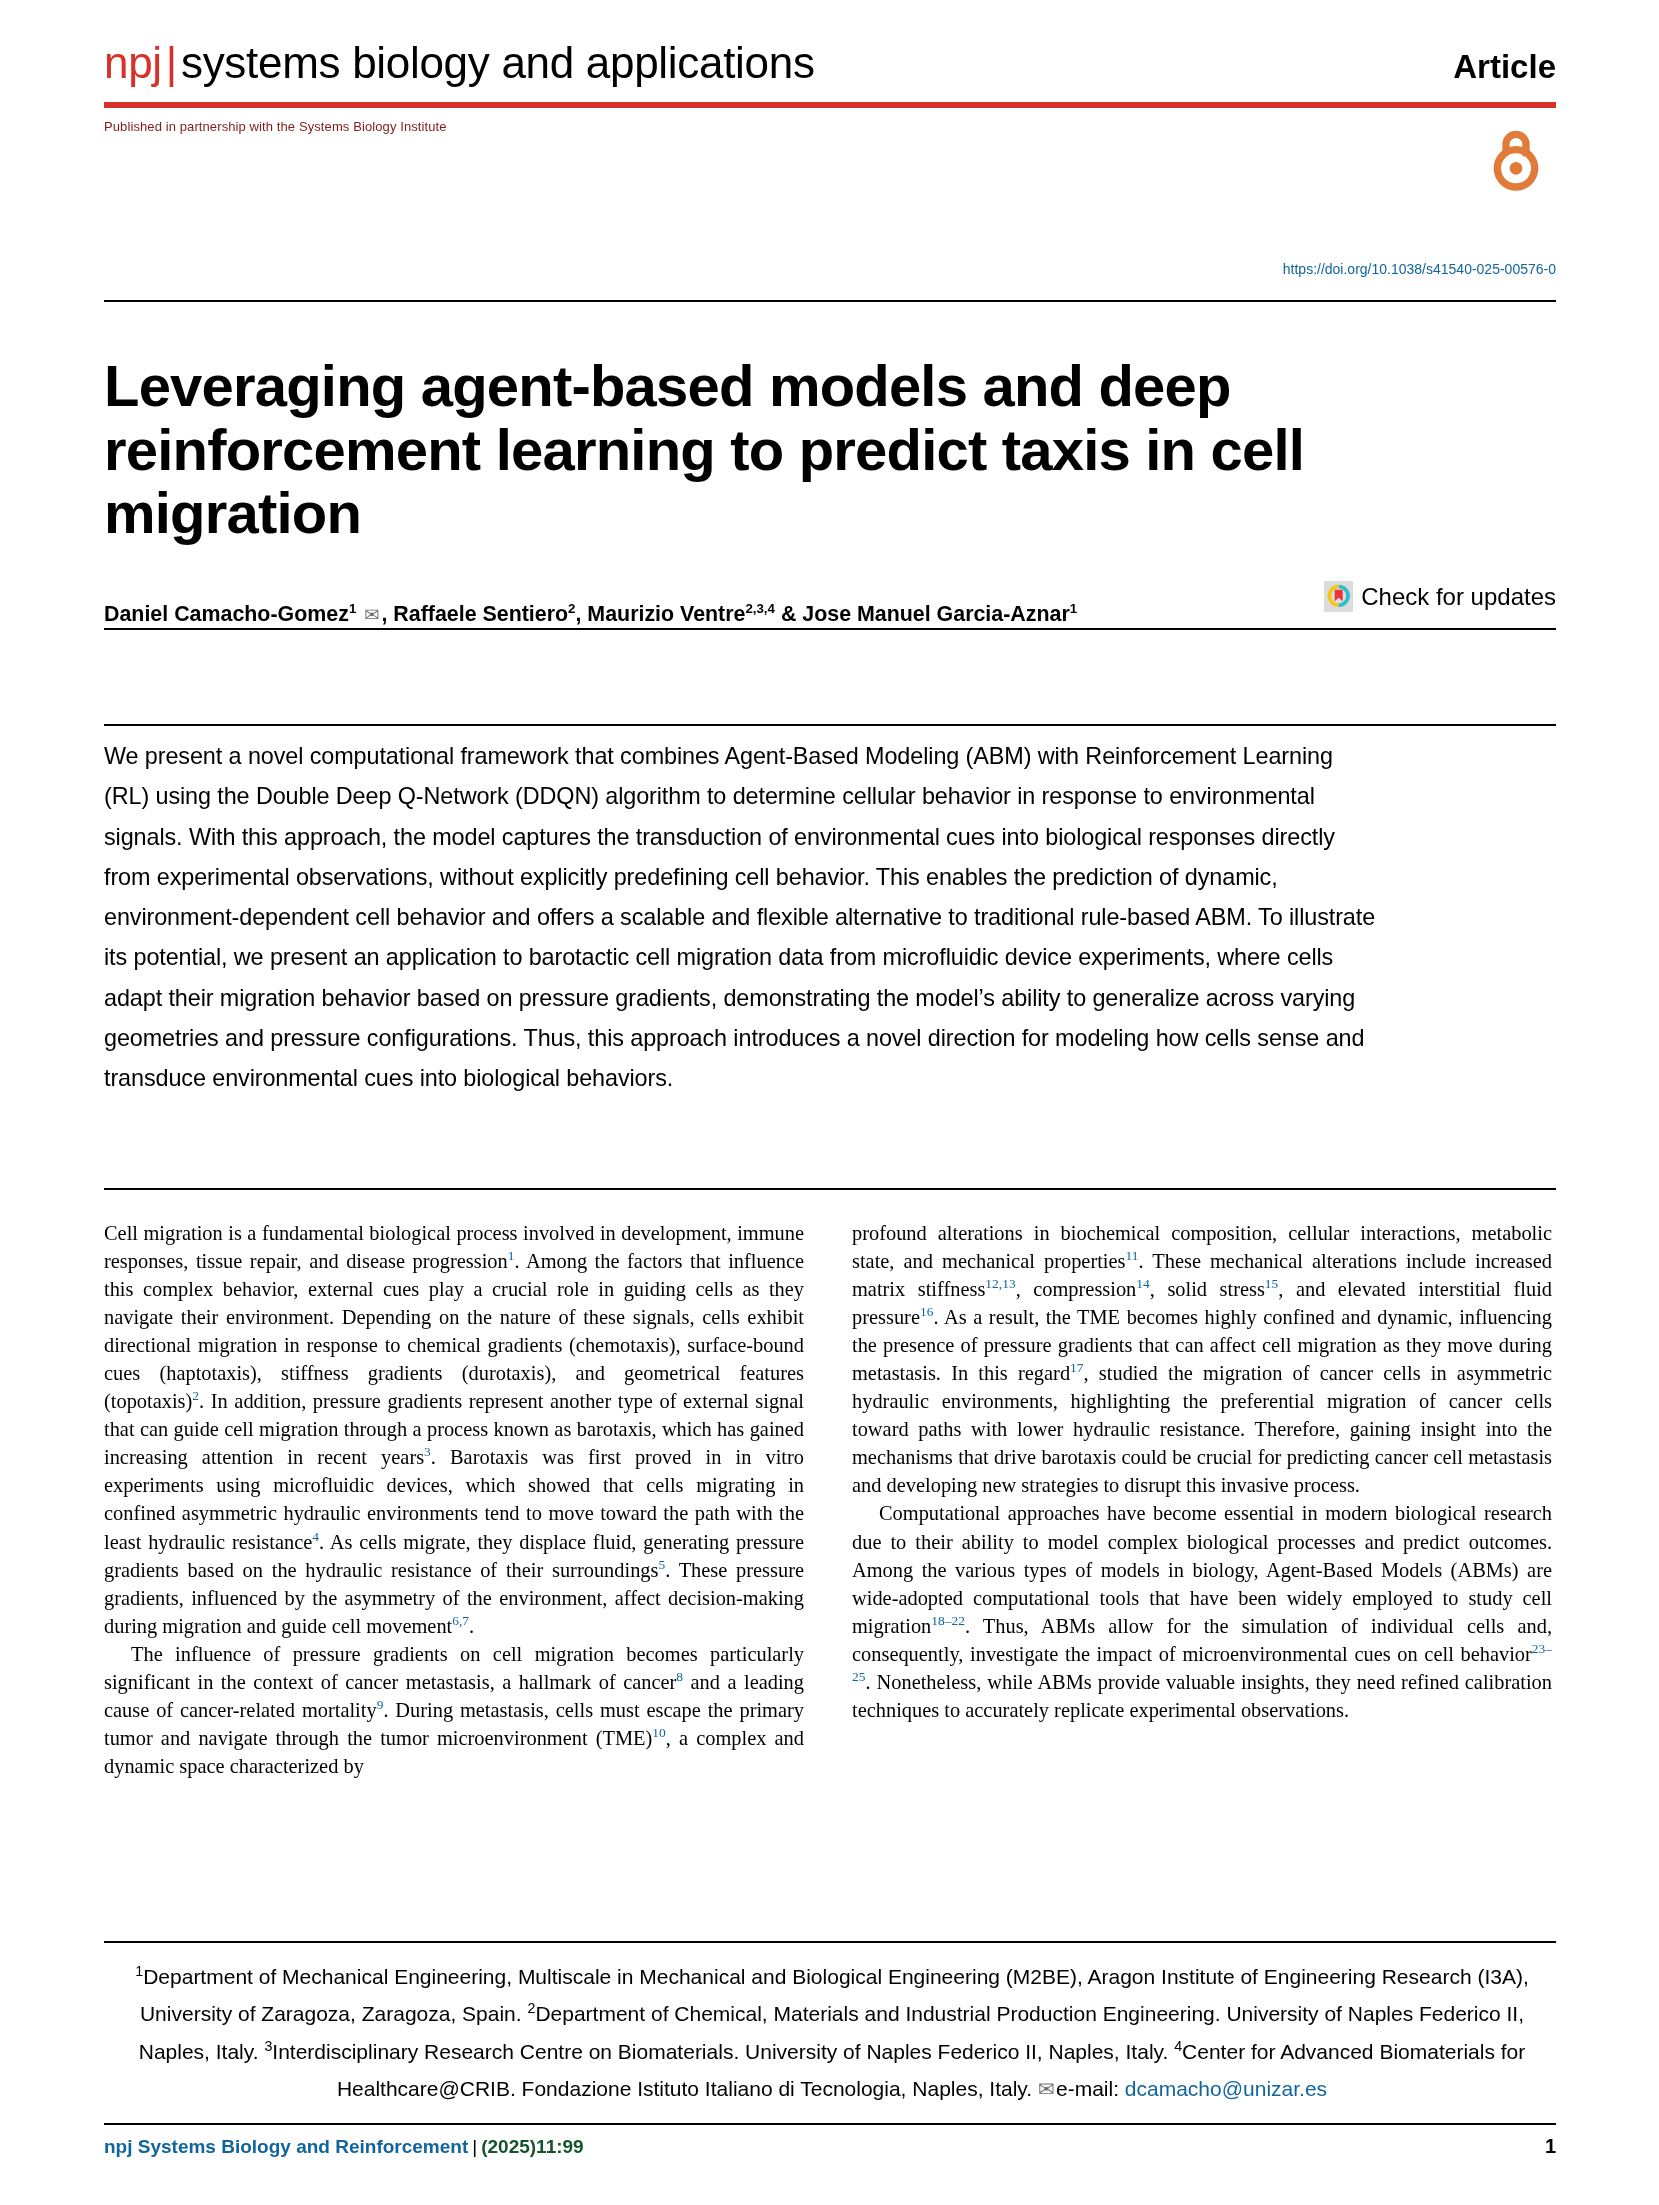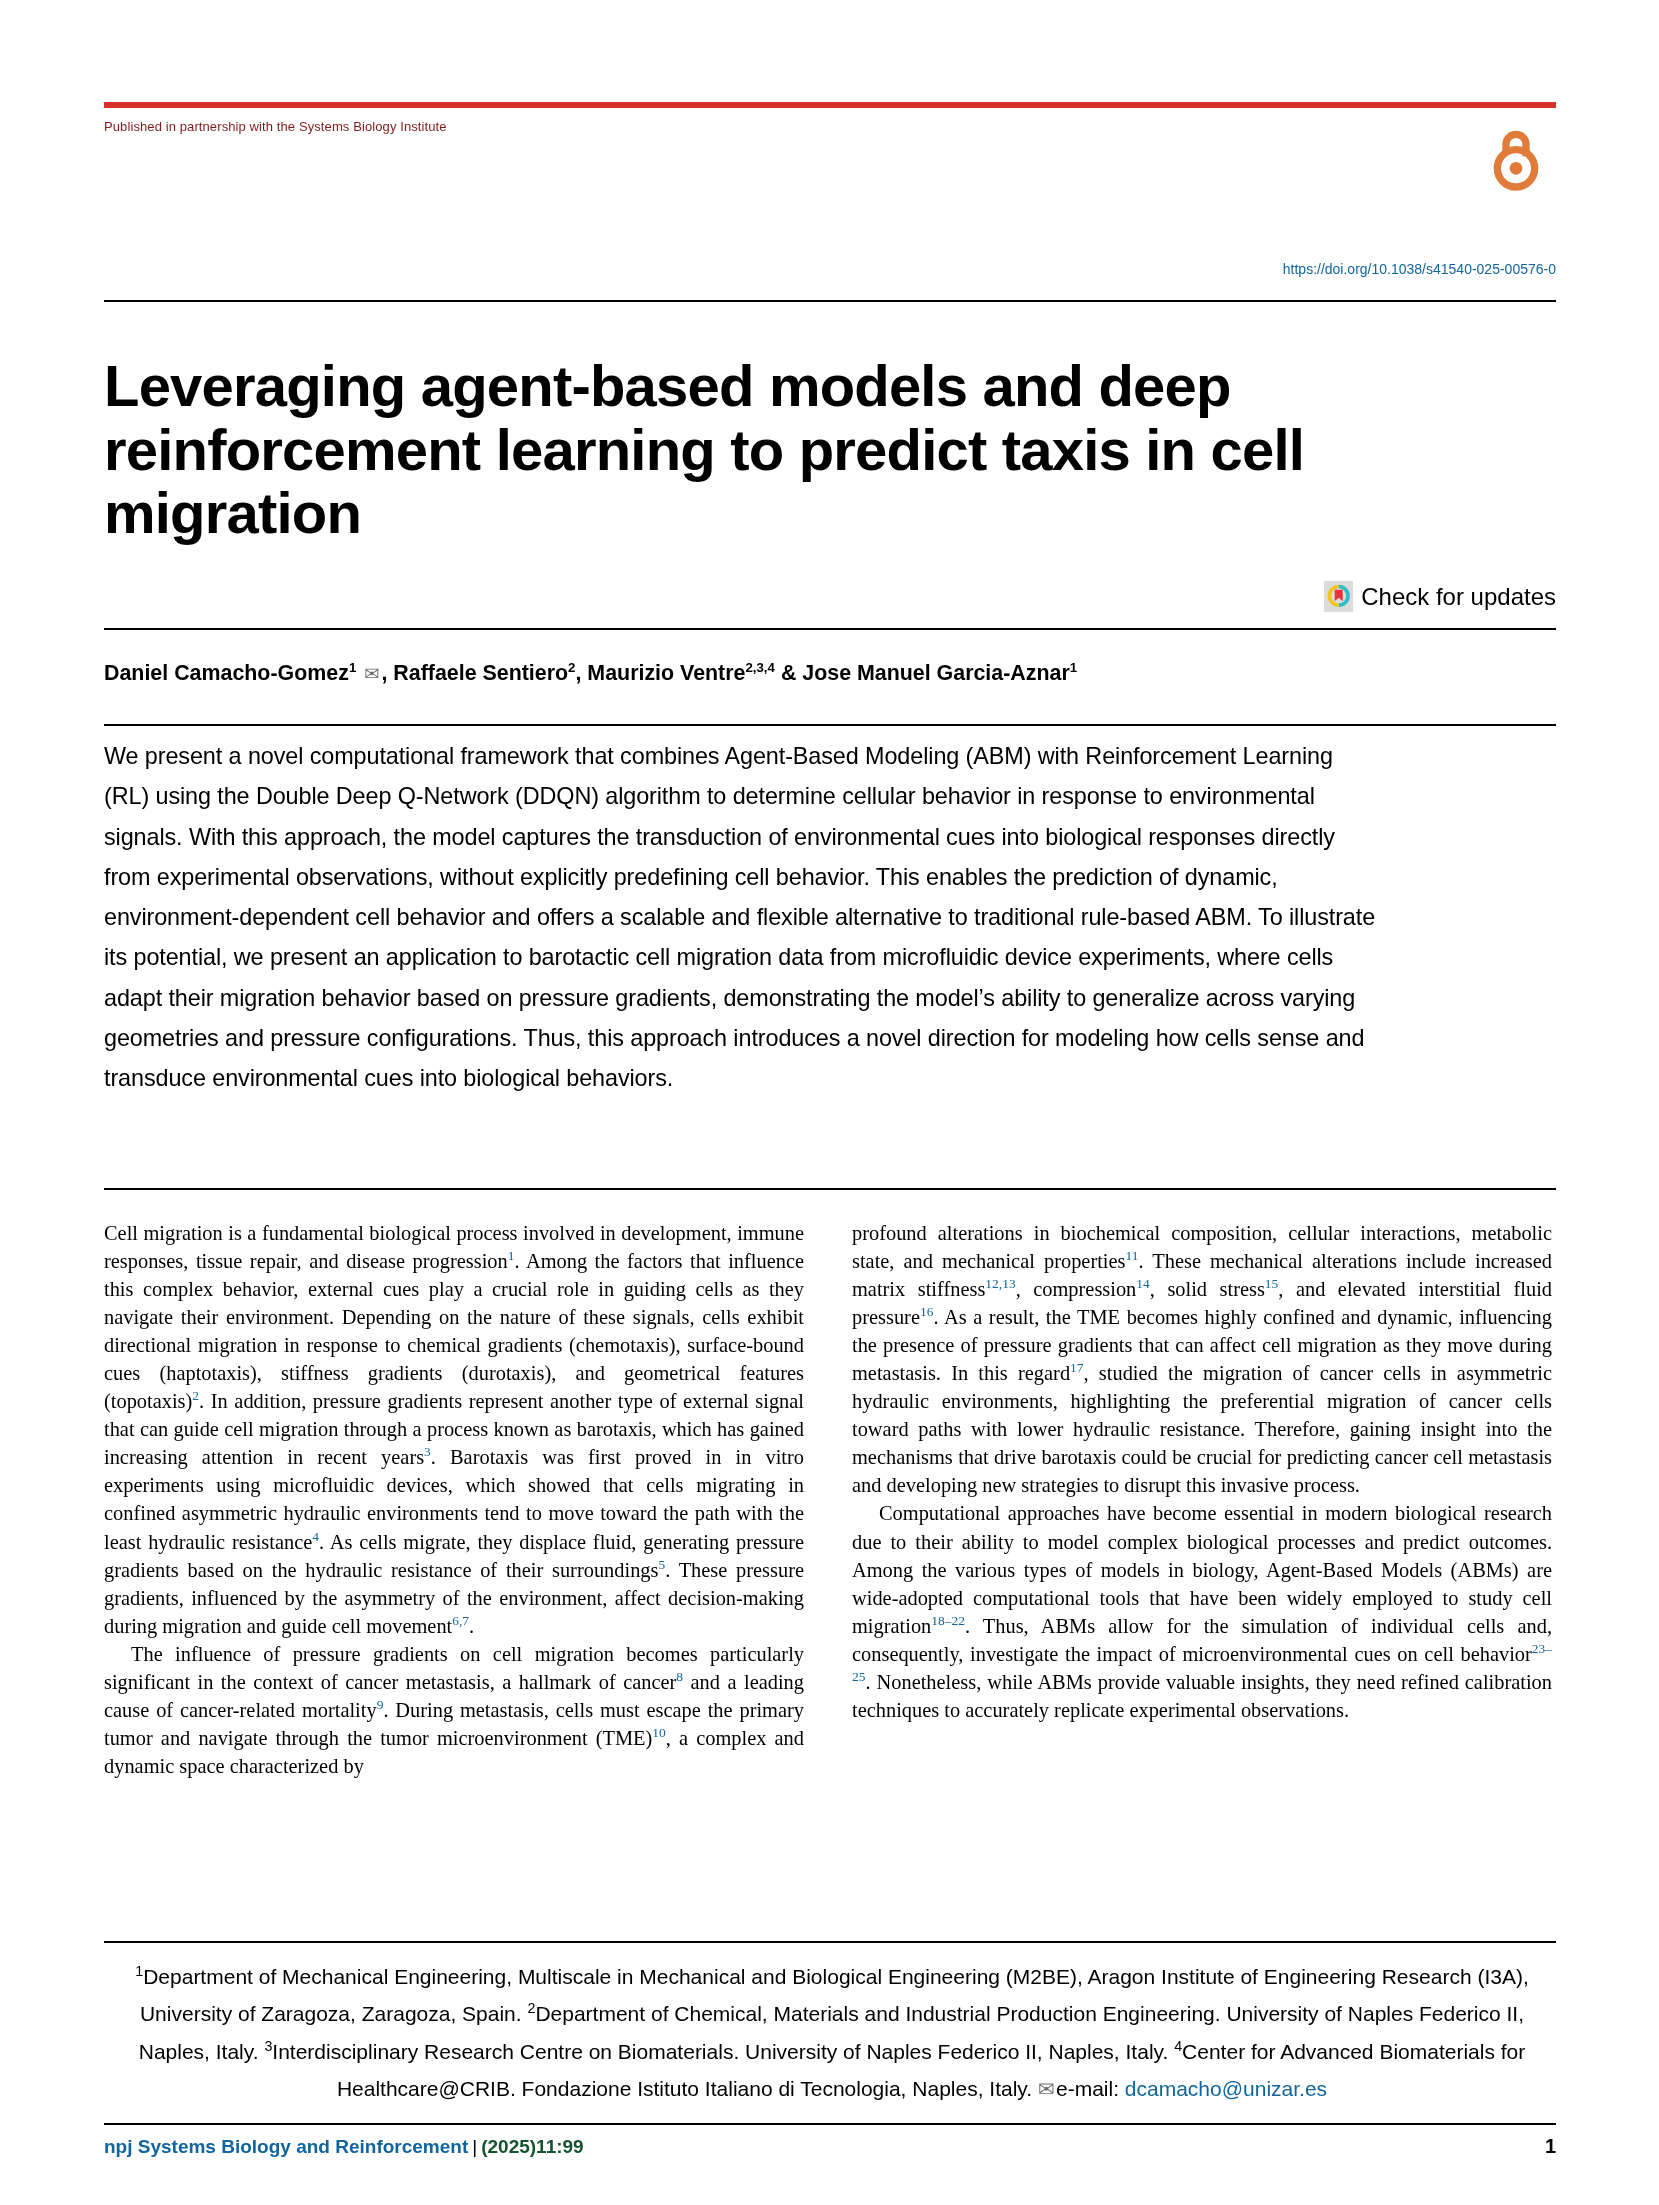--- a/index.html
+++ b/index.html
@@ -143,21 +143,21 @@
     top: 628px;
     width: 1452px;
     height: 2px;
     background: #000000;
   }
 
   
   .authors {
     position: absolute;
     left: 104px;
-    top: 659px;
+    top: 600px;
     width: 1459px;
     font-size: 21.4px;
     font-weight: bold;
     color: #000000;
     line-height: 1.35;
   }
   .authors sup {
     font-size: 0.62em;
     vertical-align: super;
     line-height: 0;
@@ -302,20 +302,28 @@
     color: #000000;
     font-weight: bold;
     font-size: 20px;
   }
 </style>
 </head>
 <body>
 
 <div class="page">
 
+  <div class="masthead">
+    <div class="masthead-row">
+      <div class="journal-logo">
+        <span class="npj">npj</span><span class="bar">|</span><span class="jname">systems biology and applications</span>
+      </div>
+      <div class="article-label">Article</div>
+    </div>
+  </div>
   <div class="red-rule"></div>
   <div class="partnership">Published in partnership with the Systems Biology Institute</div>
 
   <div class="oa-icon">
     <svg width="50" height="64" viewBox="0 0 74 96">
       <path d="M22 40 L22 26 A15 15 0 0 1 52 26 L52 44" fill="none" stroke="#E07B39" stroke-width="11"></path>
       <circle cx="37" cy="62" r="28" fill="none" stroke="#E07B39" stroke-width="11"></circle>
       <circle cx="37" cy="62" r="9.5" fill="#E07B39"></circle>
     </svg>
   </div>

